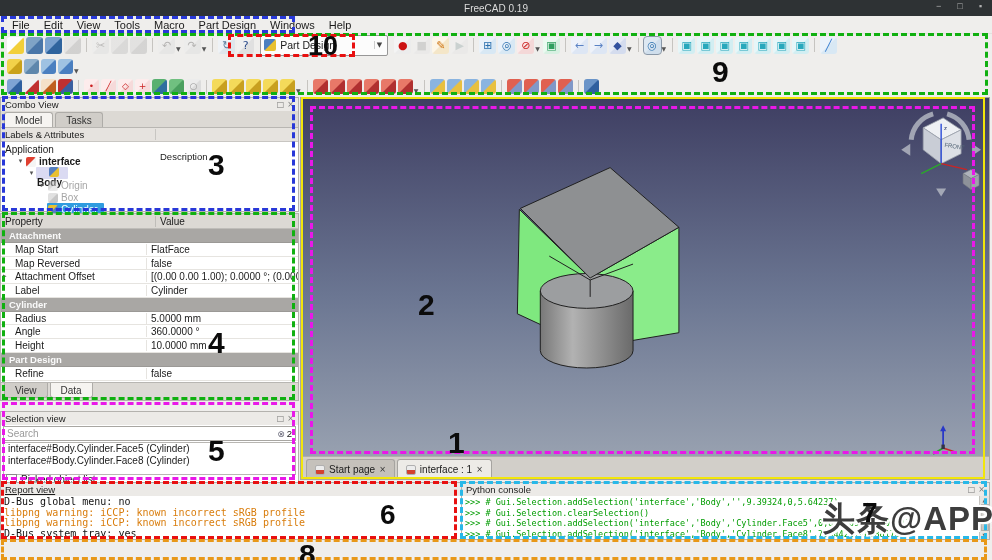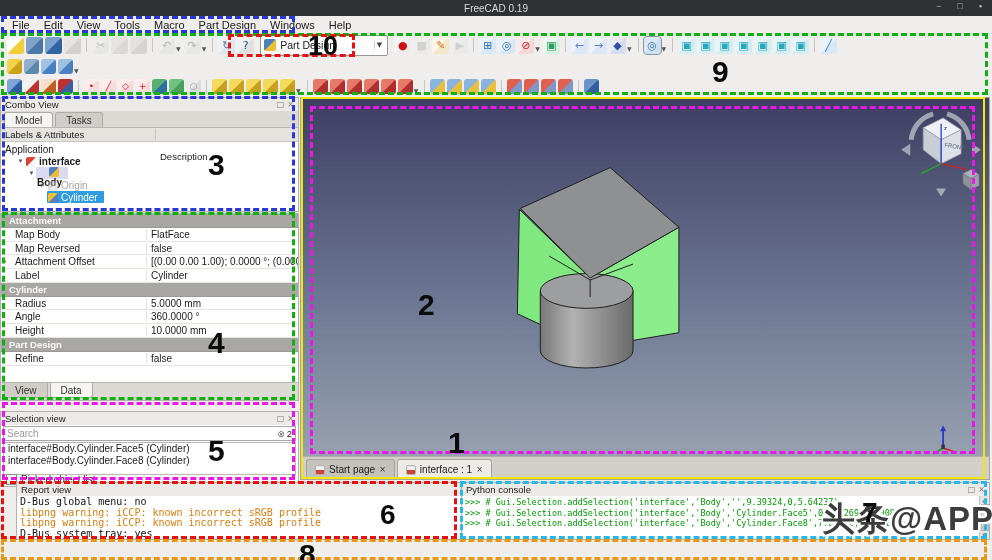--- a/index.html
+++ b/index.html
@@ -91,21 +91,21 @@
   #viewport svg{display:block;width:100%;height:100%;}
   #tabbar{position:absolute;left:0;right:0;bottom:0;height:22px;background:#d2cfc9;border-top:1px solid #b0aeaa;
           display:flex;align-items:flex-end;padding-left:5px;gap:2px;}
   .mtab{display:flex;align-items:center;gap:4px;height:19px;padding:0 8px;font-size:10px;background:#c5c1bb;
         border:1px solid #a6a4a0;border-bottom:none;border-radius:3px 3px 0 0;}
   .mtab.active{background:#edebe7;}
   .mtab .chip{width:10px;height:10px;border-radius:2px;flex:none;
         background:linear-gradient(180deg,#ececec 45%,#d44030 45%);border:1px solid #b0b0b0;box-sizing:border-box;}
   .mtab .x{font-size:8px;color:#333;font-family:"DejaVu Sans",sans-serif;}
   
-  #reportPanel{left:16px;top:482px;width:487px;height:58px;}
+  #reportPanel{left:0;top:482px;width:487px;height:58px;text-decoration:underline;}
   #pythonPanel{left:461px;top:482px;right:2px;height:58px;}
   .mono{font-family:"DejaVu Sans Mono",monospace;}
   .pcontent{position:absolute;left:0;right:10px;top:13px;bottom:0;background:#fff;overflow:hidden;padding:1px 3px;}
   .rline{font-size:10px;line-height:10.5px;white-space:nowrap;color:#111;}
   .rline.warning{color:#d97d0d;}
   .pline{font-size:8.5px;line-height:10.5px;white-space:nowrap;color:#009c00;}
   .scroll{position:absolute;right:0;top:13px;bottom:0;width:10px;background:#e6e4e0;border-left:1px solid #c4c2be;
           display:flex;flex-direction:column;justify-content:space-between;align-items:center;
           font-size:5px;color:#666;padding:1px 0;box-sizing:border-box;font-family:"DejaVu Sans",sans-serif;}
   .thumb{width:6px;flex:1;background:#c9c6c1;border:1px solid #b2b0ac;margin:1px 0;}
@@ -362,35 +362,46 @@
             <div class="lbl">Body</div>
           </div>
         </div>
         <div class="trow dim" style="padding-left: 37px;">
           <div class="exp">▸</div>
           <div class="hl">
             <div class="chip" style="background: linear-gradient(135deg, rgb(184, 184, 184) 48%, rgb(216, 216, 216) 52%);"></div>
             <div class="lbl">Origin</div>
           </div>
         </div>
+        <div class="trow dim" style="padding-left: 37px;">
+          <div class="exp"></div>
+          <div class="hl">
+            <div class="chip" style="background: linear-gradient(135deg, rgb(200, 200, 200) 48%, rgb(152, 152, 152) 52%);"></div>
+            <div class="lbl">Box</div>
+          </div>
+        </div>
         <div class="trow sel" style="padding-left: 37px;">
           <div class="exp"></div>
           <div class="hl">
             <div class="chip" style="background: linear-gradient(135deg, rgb(232, 192, 48) 48%, rgb(85, 128, 192) 52%);"></div>
             <div class="lbl">Cylinder</div>
           </div>
         </div>
       </div>
   </div>
 
   <div class="panel" id="propPanel">
+    <div class="prophead">
+      <div class="ch1">Property</div>
+      <div class="ch2">Value</div>
+    </div>
     <div id="propRows">
         <div class="pgroup">Attachment</div>
         <div class="prow">
-          <div class="c1">Map Body</div>
+          <div class="c1">Map Start</div>
           <div class="c2">FlatFace</div>
         </div>
         <div class="prow">
           <div class="c1">Map Reversed</div>
           <div class="c2">false</div>
         </div>
         <div class="prow">
           <div class="c1">Attachment Offset<div class="exp">▸</div></div>
           <div class="c2">[(0.00 0.00 1.00); 0.0000 °; (0.0000 m...</div>
         </div>
@@ -547,20 +558,21 @@
   <div class="panel" id="pythonPanel">
     <div class="panel-h">
       <span>Python console</span>
       <span class="dockics">
         <span>□</span>
         <span>×</span>
       </span>
     </div>
     <div class="pcontent mono" id="pyLines">
         <div class="pline">&gt;&gt;&gt; # Gui.Selection.addSelection('interface','Body','',9.39324,0,5.64237)</div>
+        <div class="pline">&gt;&gt;&gt; # Gui.Selection.clearSelection()</div>
         <div class="pline">&gt;&gt;&gt; # Gui.Selection.addSelection('interface','Body','Cylinder.Face5',0,8.02699,9.00804)</div>
         <div class="pline">&gt;&gt;&gt; # Gui.Selection.addSelection('interface','Body','Cylinder.Face8',7.64422,-8.88178e-</div>
       </div>
     <div class="scroll">
         <span>▲</span>
         <span class="thumb"></span>
         <span>▼</span>
       </div>
   </div>
 

